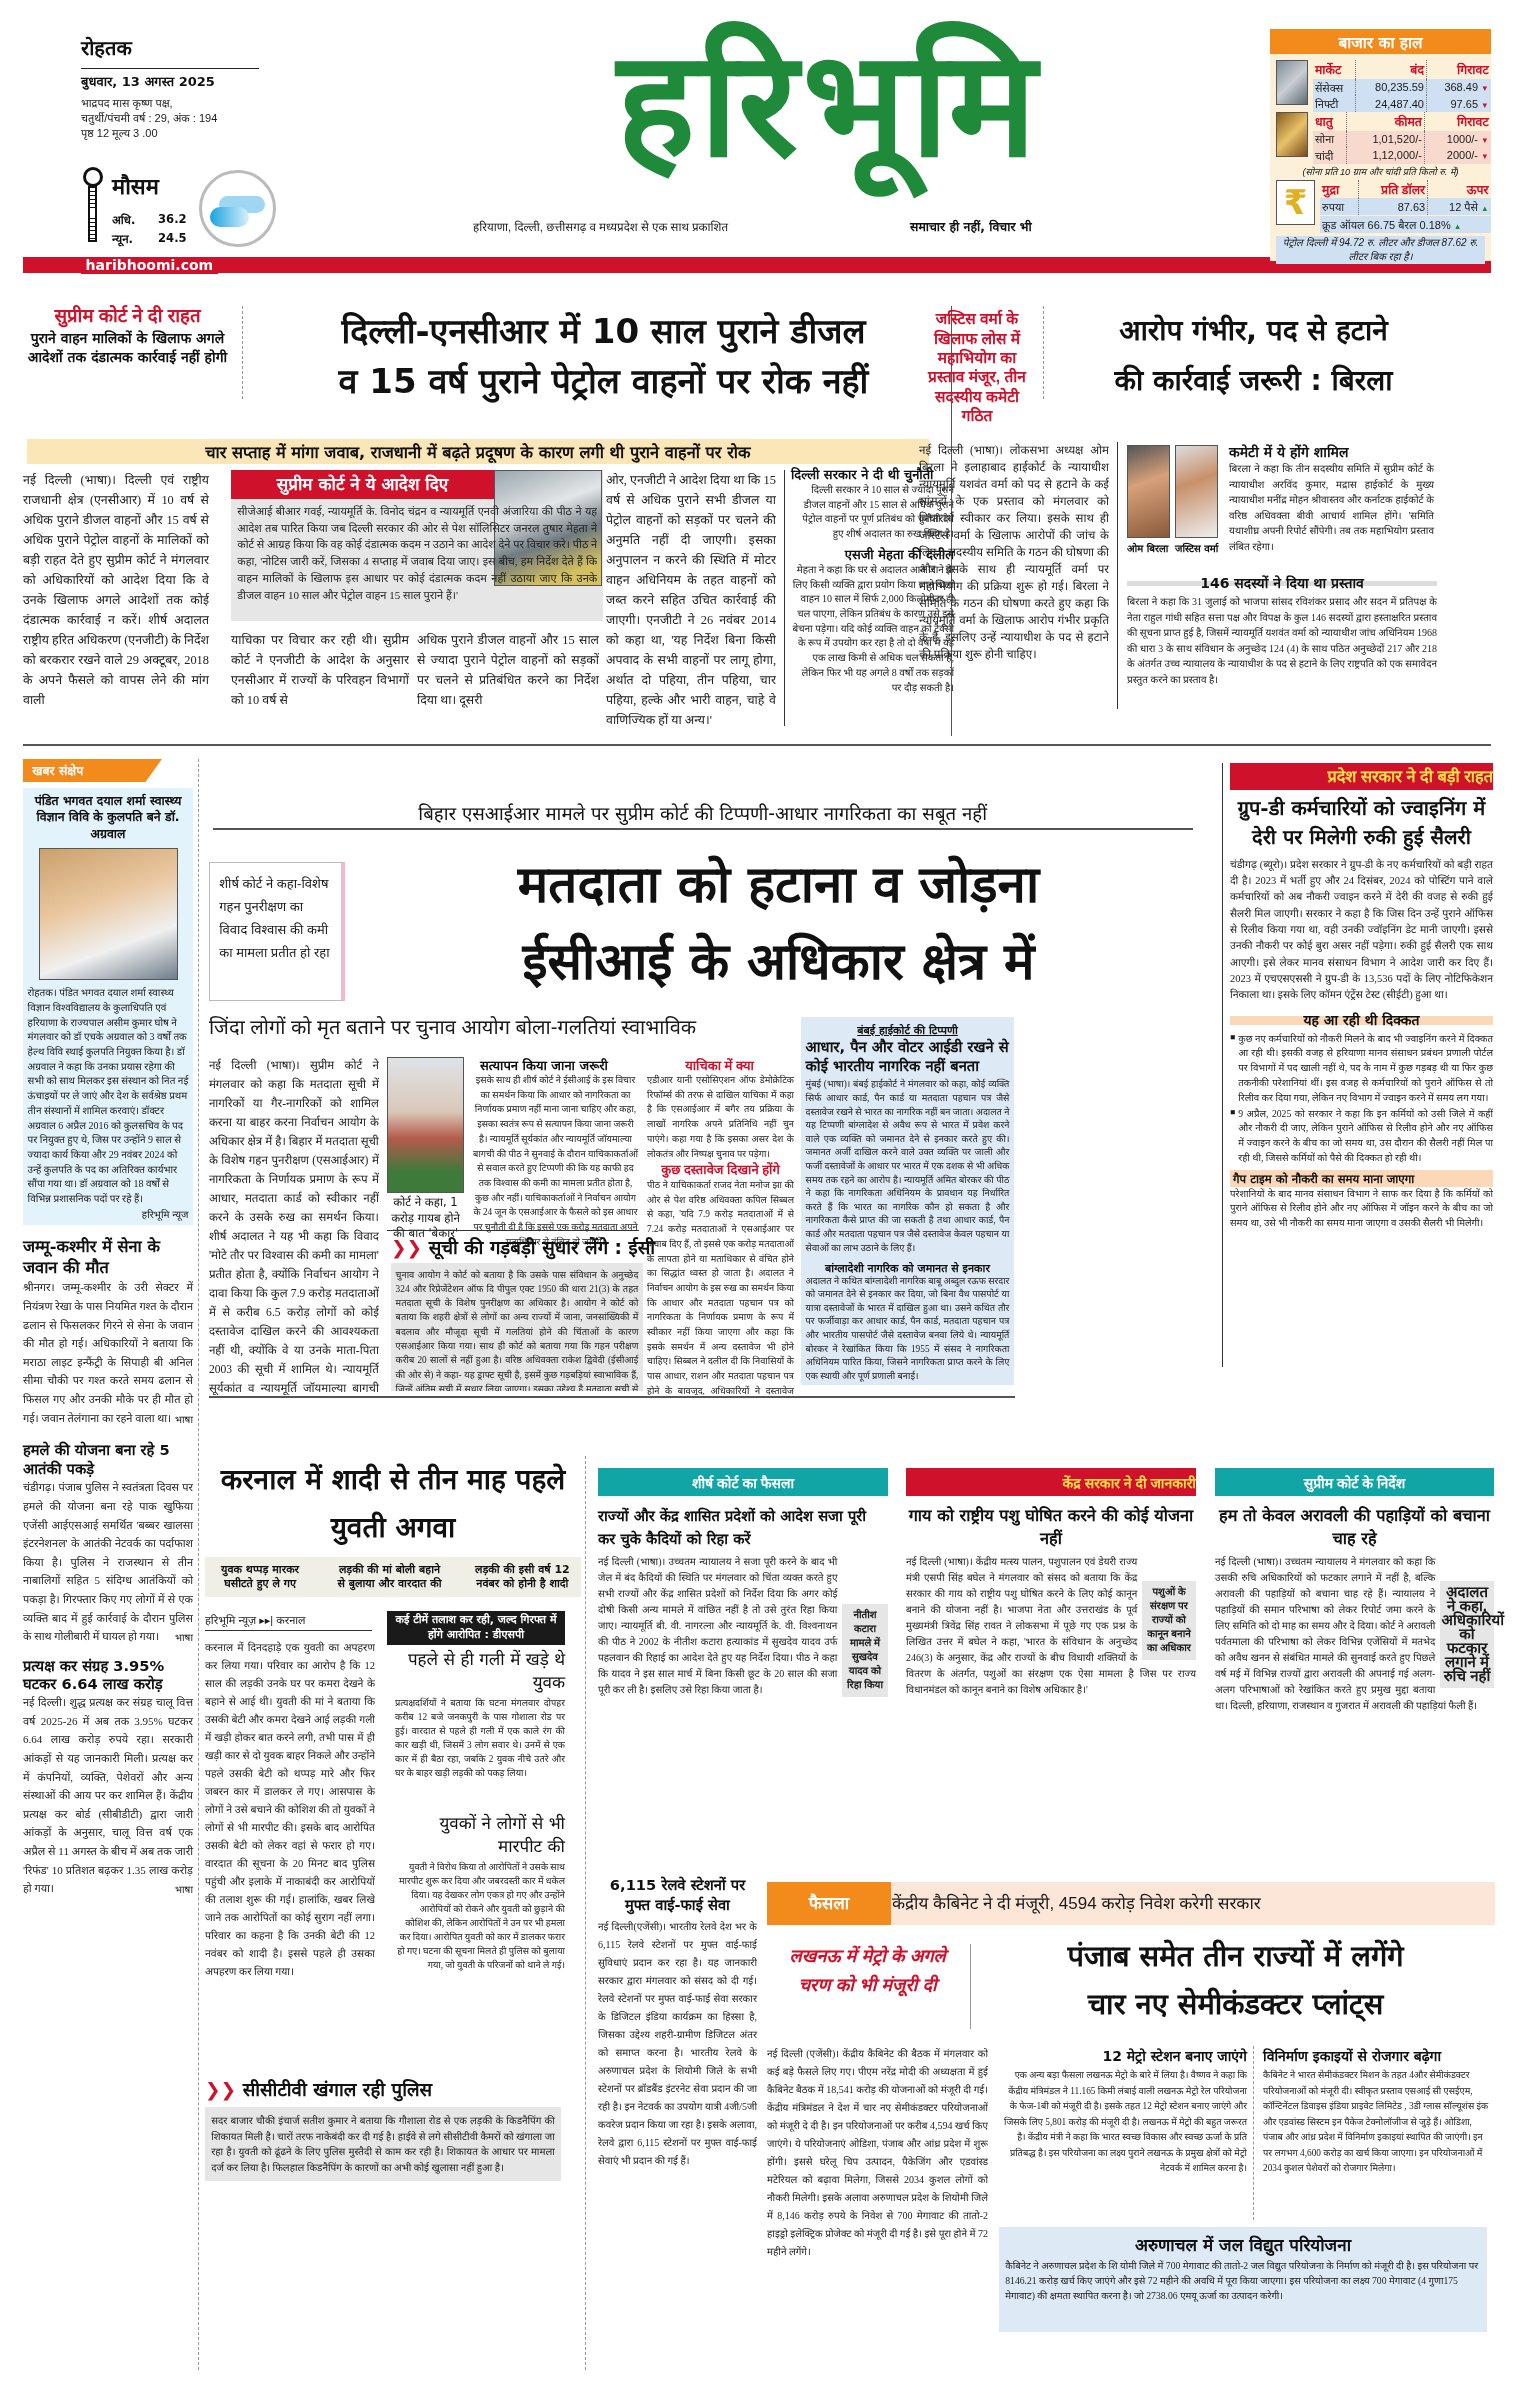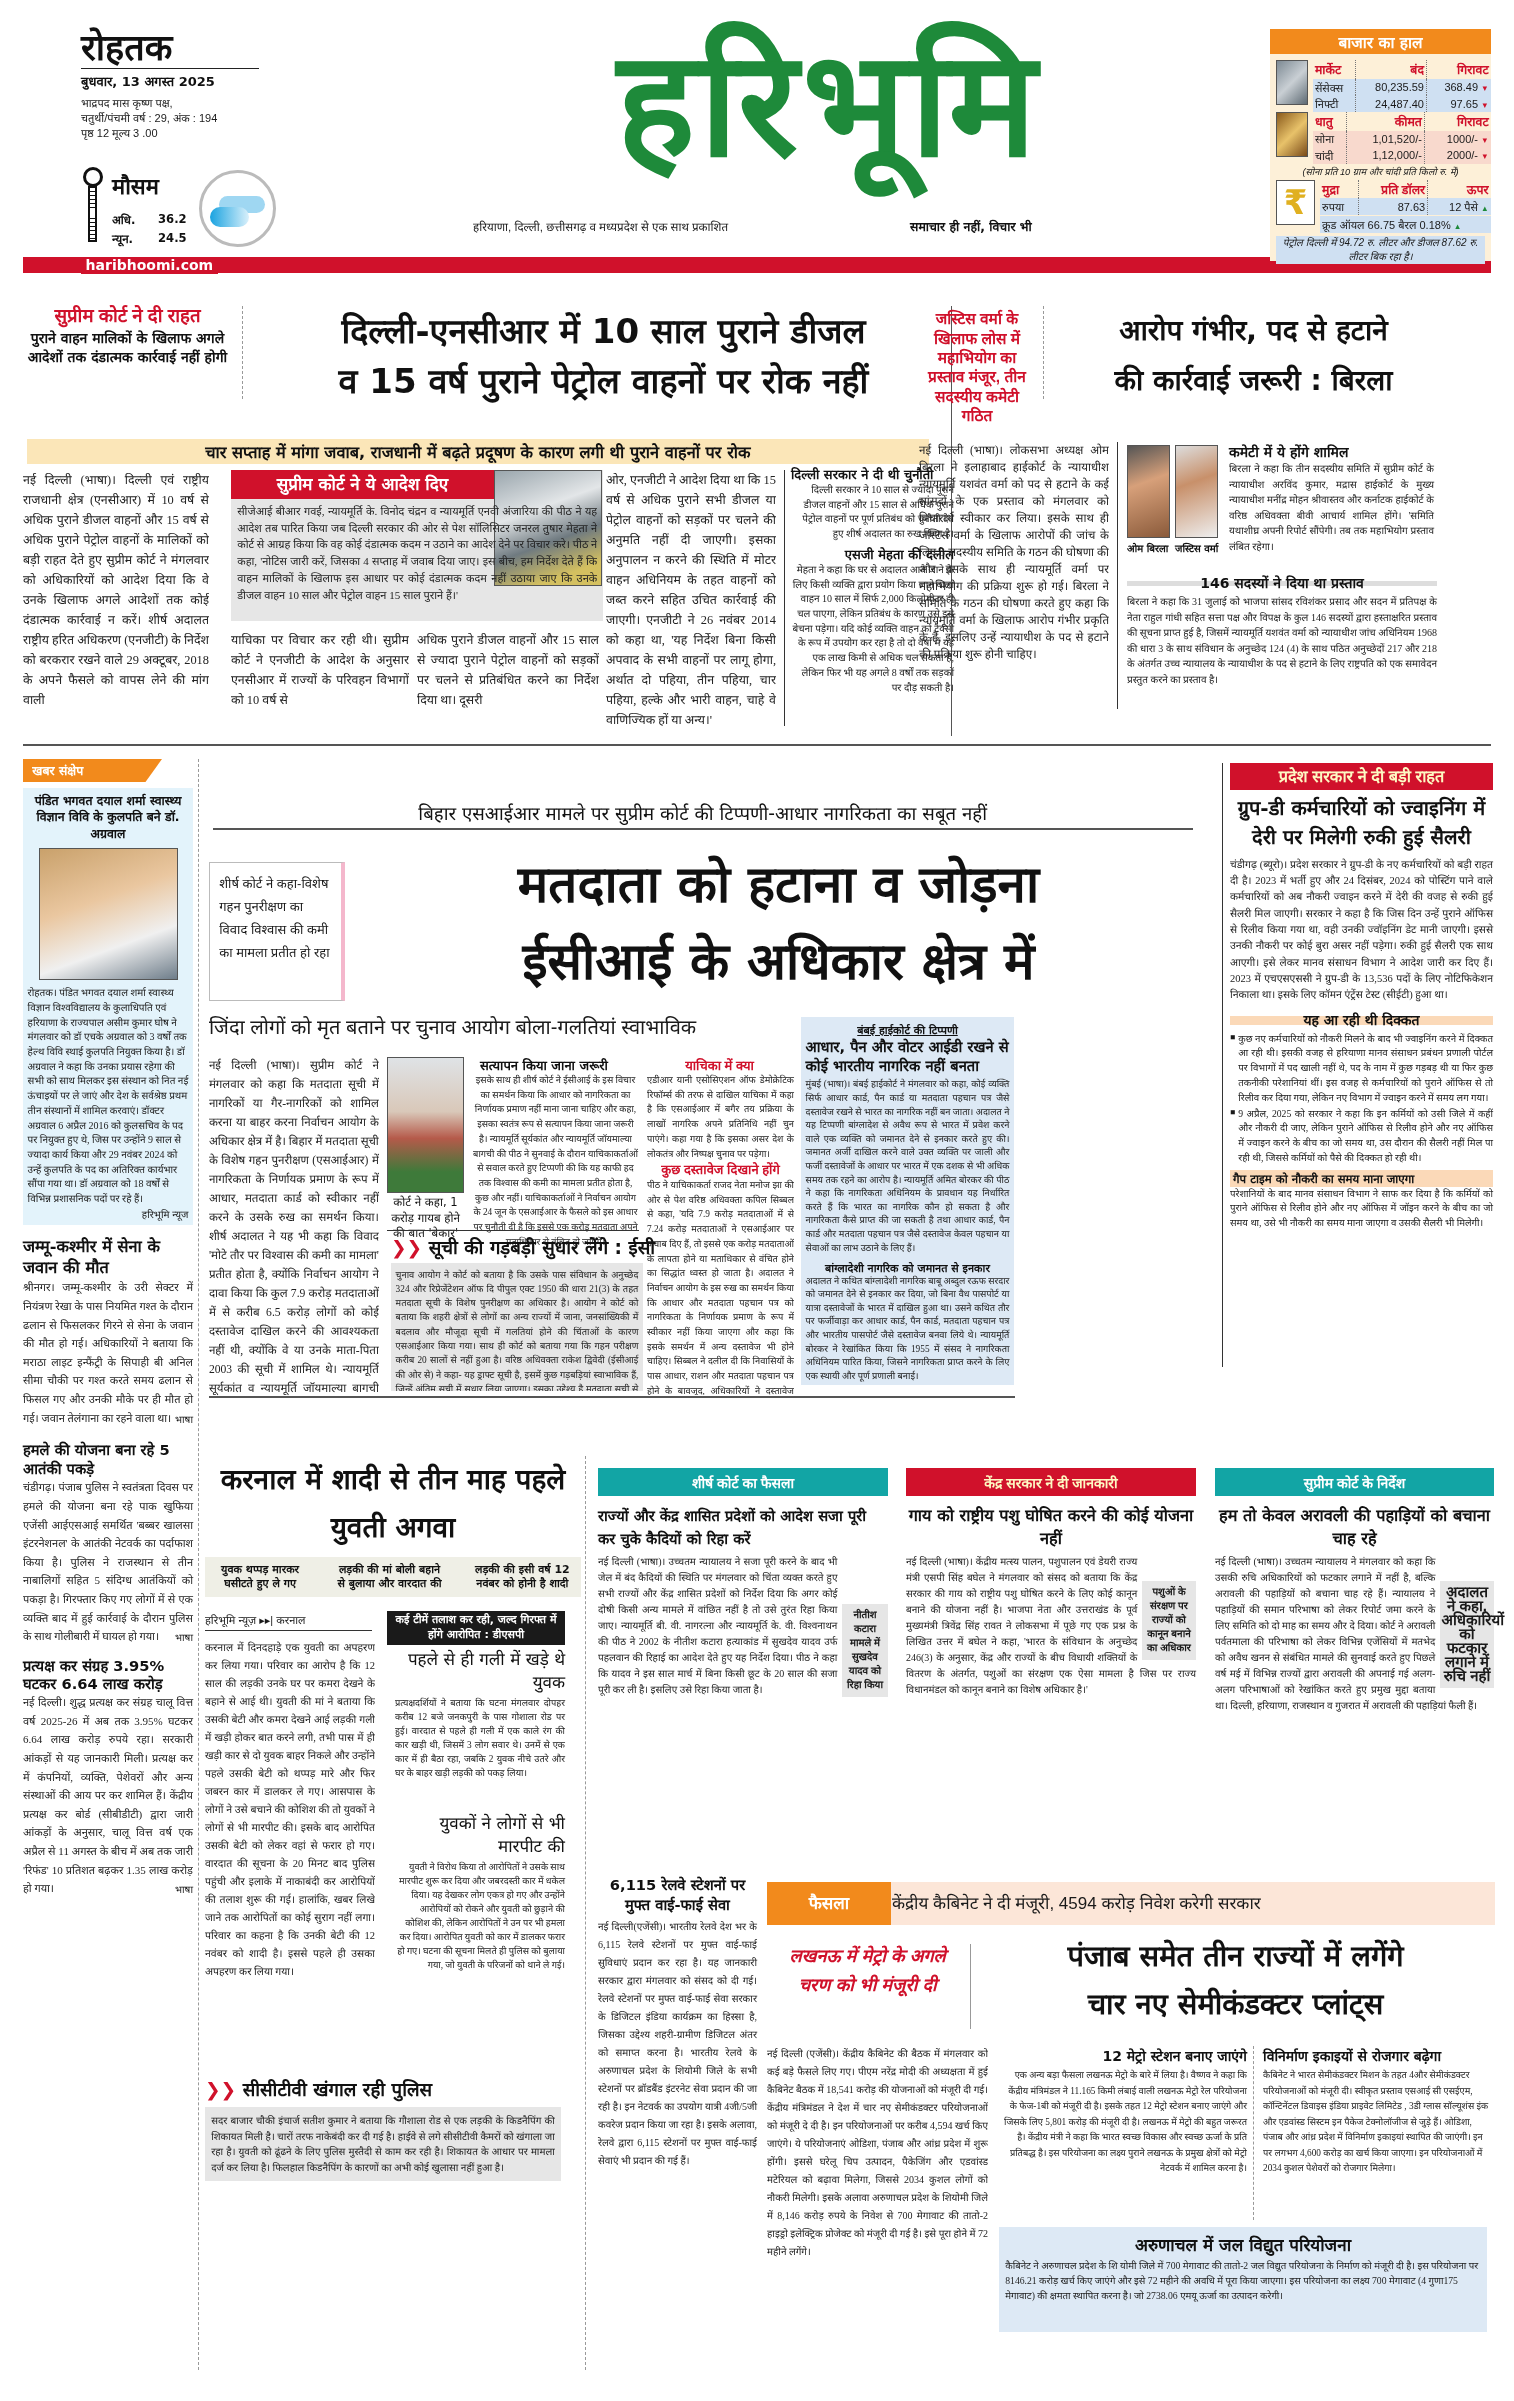--- a/index.html
+++ b/index.html
@@ -9,40 +9,40 @@
 .narrow p{font-size:11.6px;line-height:18.6px}
 .hd{font-family:"DejaVu Sans",sans-serif;font-weight:bold;color:#111}
 .red{color:#d0112b}
 .kicker{color:#d0112b;font-weight:bold;font-size:17px;line-height:20px;text-align:center}
 .vrule{position:absolute;border-left:0.8px dashed #999}
 .hrule{position:absolute;border-top:2.3px solid #555}
 .box-grey{background:#e6e6e6}
 .box-blue{background:#dde9f5}
 .box-lblue{background:#e3f3fb}
 .tealtag{background:#12a5a5;color:#fff;font-weight:bold;text-align:center;font-size:22px;padding:6.2px 0}
-.redtag{background:#d0112b;color:#fef9c3;font-weight:bold;text-align:center;font-size:22px;padding:6.2px 0}
+.redtag{background:#d0112b;color:#fde047;font-weight:bold;text-align:right;font-size:22px;padding:6.2px 0}
 .ph{background:linear-gradient(135deg,#7d8a94,#c9cfd4 50%,#5e6a73);border:0.8px solid #555}
 
 #masthead{font-size:147px;font-weight:bold;color:#1e8a3a;letter-spacing:4.6px;line-height:1;font-family:"DejaVu Sans",sans-serif}
 .mkt{background:#fdf0d8}
 .mkt table{border-collapse:collapse;width:100%}
 .mkt td{font-size:11px;padding:0.8px 2.3px;text-align:right;border-left:0.8px dotted #777}
 .mkt td:first-child{text-align:left;border-left:none}
 .mkt tr.head td{color:#d0112b;font-weight:bold;font-size:12.4px}
 .mkt tr.b td{background:#cfe0f2}
 .mkt tr.o td{background:#f8d9cd}
 .dn{color:#d0112b;font-size:7.7px}
 .up{color:#1e8a3a;font-size:7.7px}
 .hilite{background:#fbe6b8}
 </style>
 </head>
 <body>
 
 <div class="abs" style="left:81px;top:31px;width:178px">
-  <div class="hd" style="font-size:36px;line-height:34px">रोहतक</div>
+  <div class="hd" style="font-size:20px;line-height:34px">रोहतक</div>
   <div style="border-top:1.5px solid #222;margin:3.1px 0"></div>
   <div class="hd" style="font-size:13px">बुधवार, 13 अगस्त 2025</div>
   <div style="font-size:11px;margin-top:4.6px">भाद्रपद मास कृष्ण पक्ष,</div>
   <div style="font-size:11px">चतुर्थी/पंचमी वर्ष : 29, अंक : 194</div>
   <div style="font-size:11px">पृष्ठ 12  मूल्य 3 .00</div>
 </div>
 <div class="abs" style="left:81px;top:164px;width:201px;height:85px">
   <div class="abs" style="left:1.5px;top:3.1px;width:20px;height:77px">
     <div style="width:20px;height:20px;border:3.9px solid #111;border-radius:50%"></div>
     <div style="width:9.3px;height:56px;border:2.3px solid #111;margin-left:5.4px;margin-top:-1.5px;background:repeating-linear-gradient(#fff 0 3.1px,#111 3.1px 3.9px)"></div>

